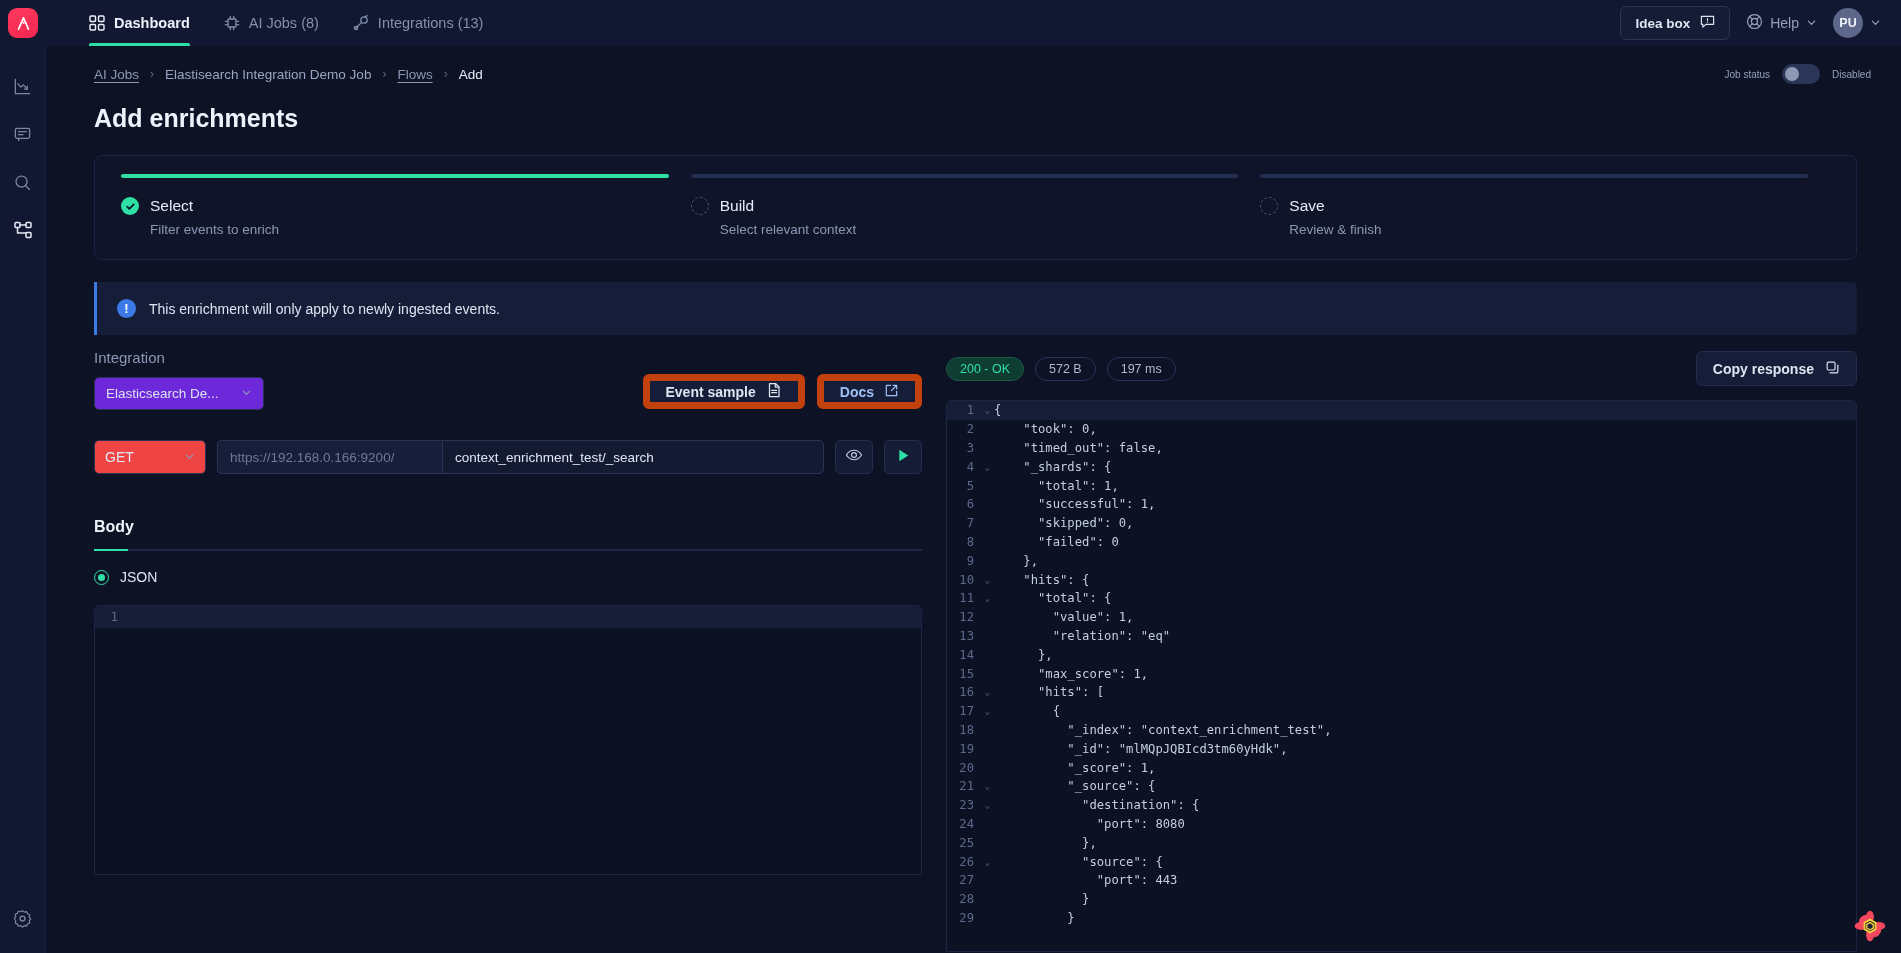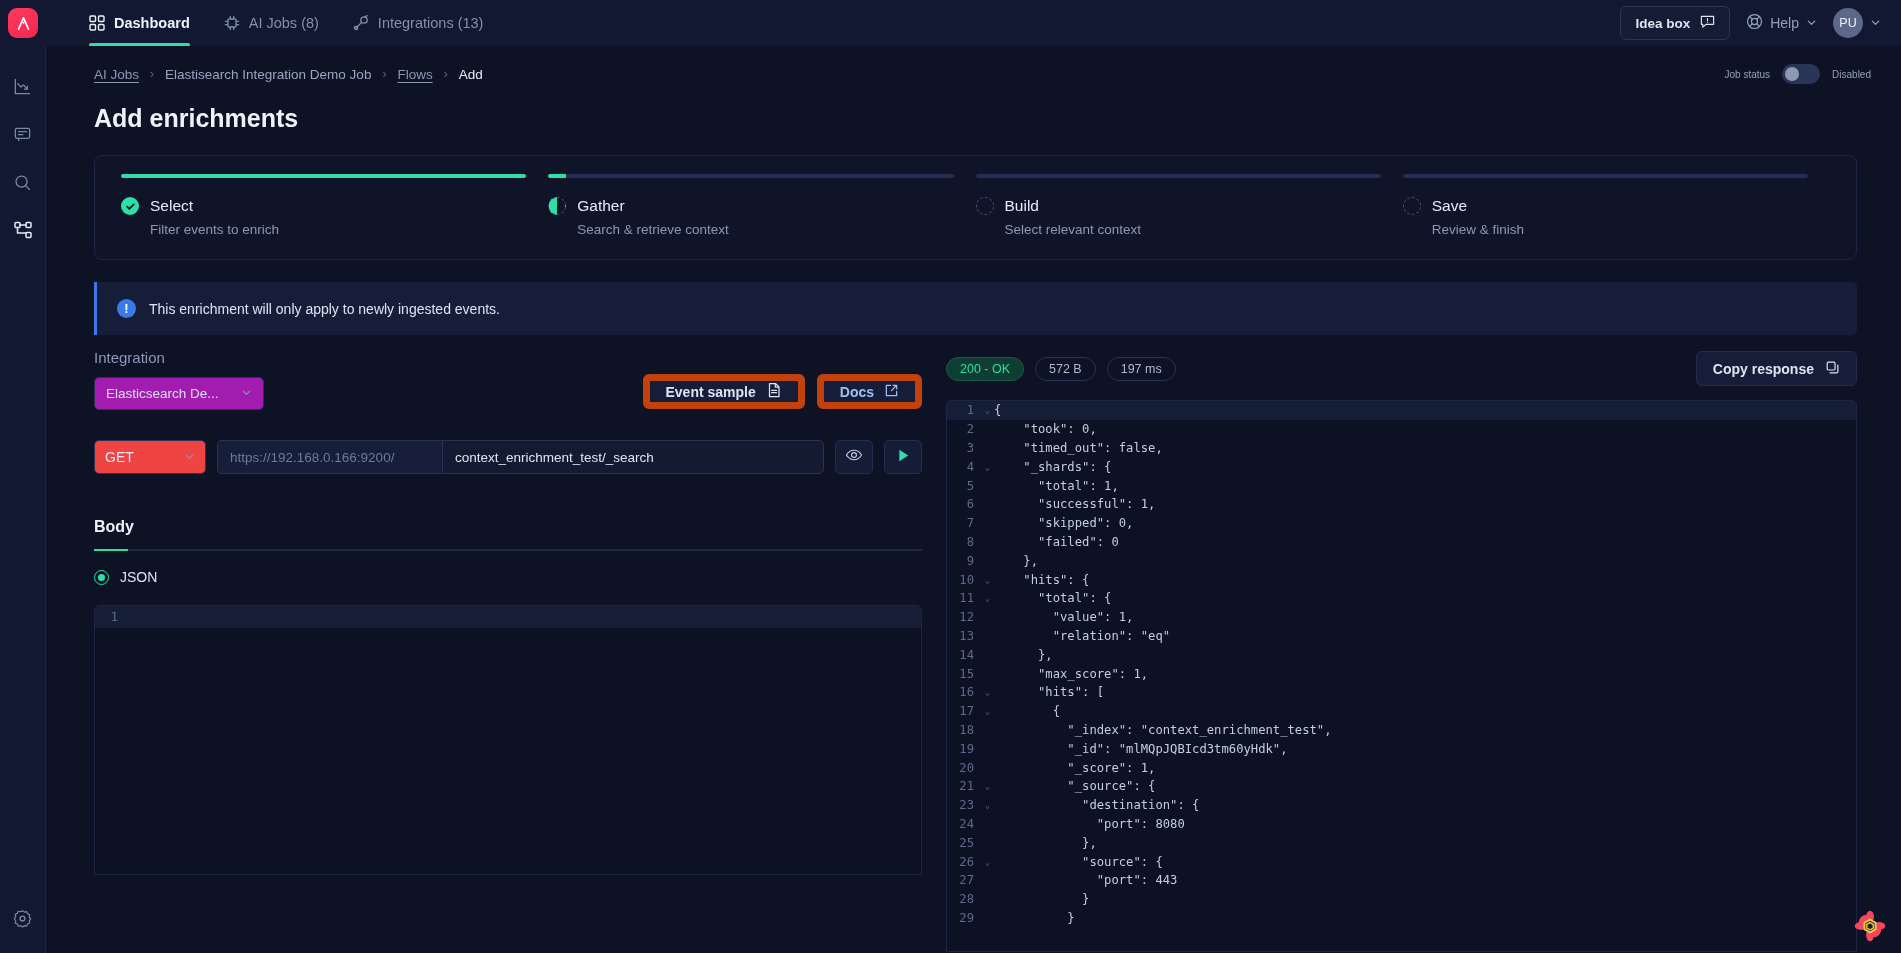--- a/index.html
+++ b/index.html
@@ -56,21 +56,21 @@
   }
   .help-btn {
     display: flex; align-items: center; gap: 7px;
     font-size: 14px; color: #93a0bb; cursor: pointer;
   }
   .avatar-wrap { display: flex; align-items: center; gap: 7px; cursor: pointer; }
   .avatar {
     width: 30px; height: 30px; border-radius: 50%;
     background: #5c6versions; background: #5d6789;
     display: flex; align-items: center; justify-content: center;
-    color: #eef2f9; font-size: 12.5px; font-weight: normal;
+    color: #eef2f9; font-size: 12.5px; font-weight: bold;
   }
 
   
   .body-wrap { flex: 1; display: flex; min-height: 0; }
 
   
   .sidebar {
     width: 46px; min-width: 46px;
     background: #121831;
     border-right: 1px solid #1b2banner; border-right: 1px solid #1b2342;
@@ -163,21 +163,21 @@
 
   
   .panels { display: flex; margin-top: 14px; }
   .left-pane { width: 900px; min-width: 900px; padding: 0 24px 0 48px; }
   .right-pane { flex: 1; padding-right: 44px; min-width: 0; }
 
   .field-label { font-size: 15px; color: #8b98b4; margin-bottom: 8px; }
   .row-integration { display: flex; align-items: flex-end; }
   .select-box {
     width: 170px; height: 33px;
-    background: #a21caf; border: 1px solid #2a3356; border-radius: 5px;
+    background: #6d28d9; border: 1px solid #2a3356; border-radius: 5px;
     display: flex; align-items: center; justify-content: space-between;
     padding: 0 11px; font-size: 13.5px; color: #dbe3f1; cursor: pointer;
   }
   .btn-row { margin-left: auto; display: flex; gap: 12px; padding-bottom: 1px; }
   .pill-btn {
     display: flex; align-items: center; gap: 10px;
     background: #161d38; border: 7px solid #c2410c; border-radius: 6px;
     height: 35px; padding: 0 16px; font-size: 14px; color: #dde5f2;
     font-weight: bold; cursor: pointer;
   }
@@ -447,28 +447,20 @@
               <span class="step-dot done">
                 <svg width="11" height="11" viewBox="0 0 12 12" fill="none">
                     <path d="M2.4 6.2 4.7 8.5 9.6 3.6" stroke="#0d1225" stroke-width="1.8" stroke-linecap="round" stroke-linejoin="round"></path>
                   </svg>
               </span>
               <span class="step-name">Select</span>
             </div>
             <div class="step-sub">Filter events to enrich</div>
           </div>
 
-          <div class="step">
-            <div class="step-bar half"></div>
-            <div class="step-head">
-              <span class="step-dot active"></span>
-              <span class="step-name">Gather</span>
-            </div>
-            <div class="step-sub">Search &amp; retrieve context</div>
-          </div>
 
           <div class="step">
             <div class="step-bar"></div>
             <div class="step-head">
               <span class="step-dot todo"></span>
               <span class="step-name">Build</span>
             </div>
             <div class="step-sub">Select relevant context</div>
           </div>
 

